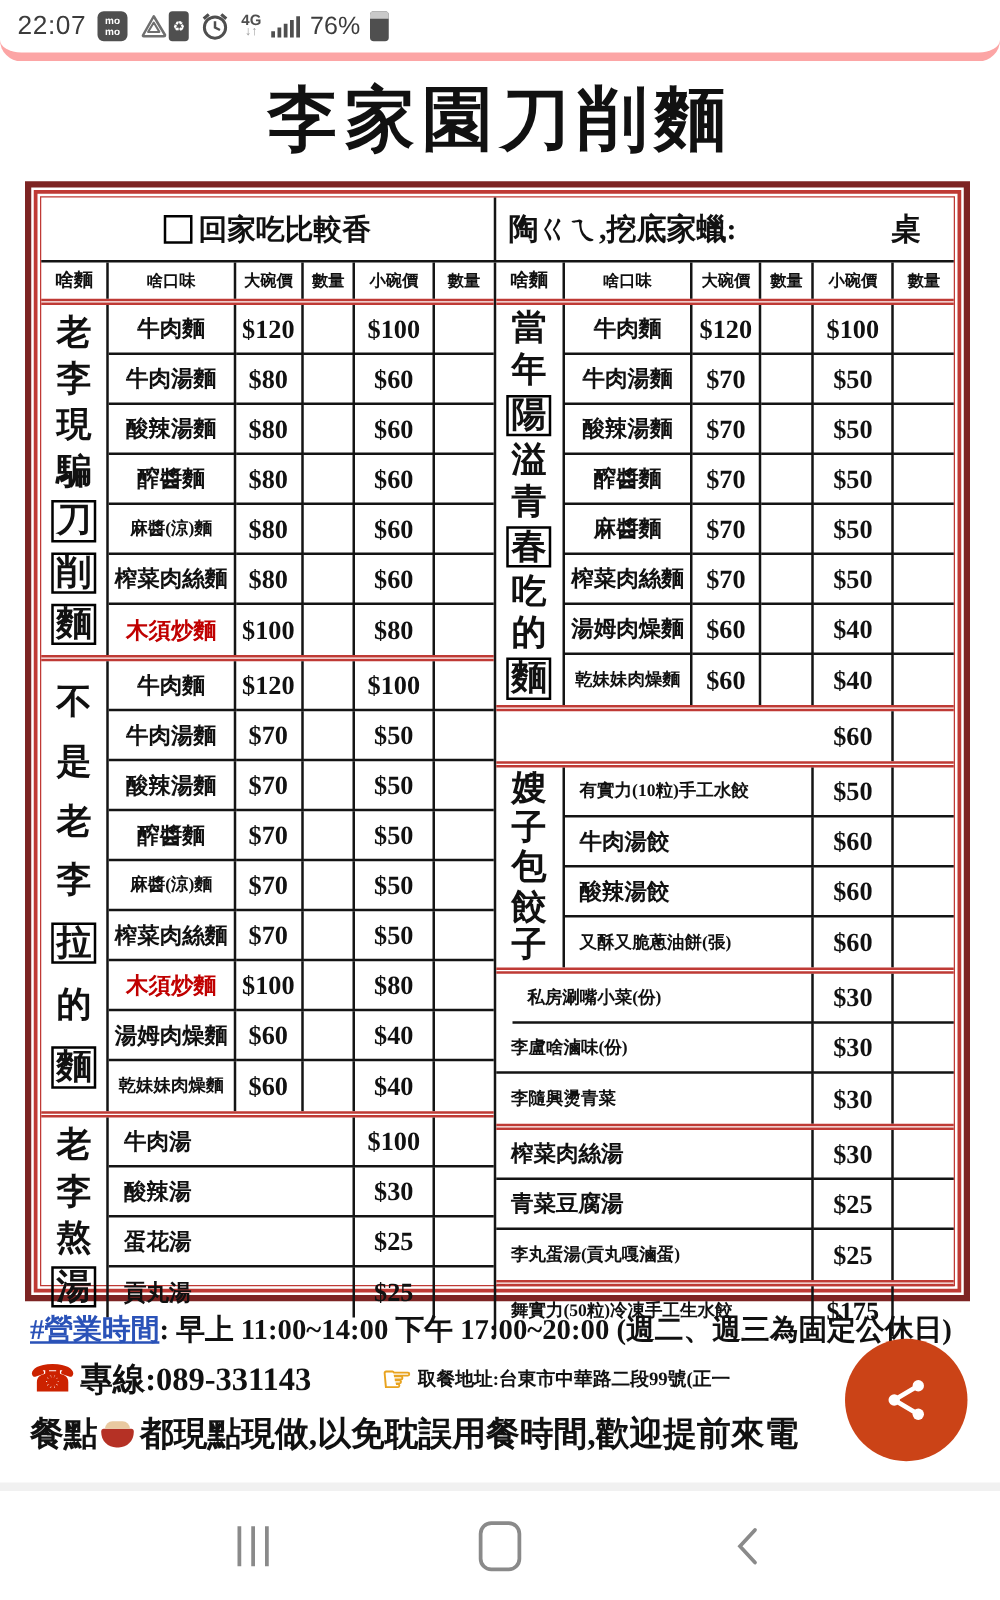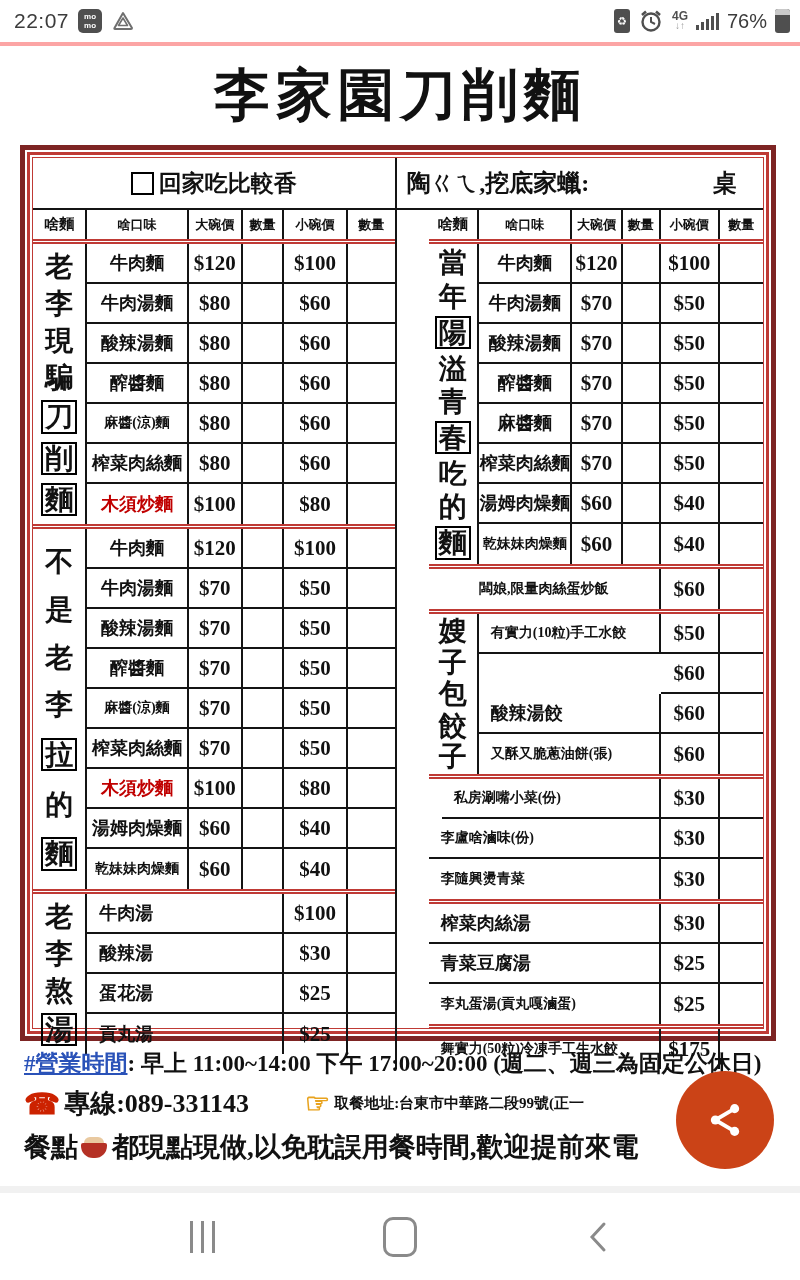--- a/index.html
+++ b/index.html
@@ -1,21 +1,21 @@
 <!DOCTYPE html>
 <html><head>
 <meta charset="utf-8">
 <style>
   html,body{margin:0;padding:0;background:#fff;}
   #screen{position:relative;width:800px;height:1280px;background:#fff;overflow:hidden;
           font-family:"Liberation Serif","DejaVu Serif",serif;color:#111;}
   
   #statusbar{position:absolute;top:0;left:0;width:100%;height:42px;background:#fff;
-             display:flex;align-items:center;justify-content:space-between;
-             border-bottom:4px solid #fca5a5;font-family:"Liberation Sans",sans-serif;}
+             display:flex;align-items:center;
+             border-bottom:7px solid #fca5a5;font-family:"Liberation Sans",sans-serif;border-radius:17px;}
   .sb-left{display:flex;align-items:center;gap:9px;padding-left:14px;}
   .sb-right{display:flex;align-items:center;gap:8px;padding-right:10px;}
   .sb-time{font-size:21px;color:#3c3c3c;letter-spacing:.5px;}
   .momo{width:24px;height:24px;background:#4f4f4f;border-radius:5px;color:#fff;
         font-size:8px;font-weight:bold;line-height:9px;text-align:center;
         display:flex;flex-direction:column;justify-content:center;}
   .sb-pct{font-size:20px;color:#3c3c3c;}
   .bars{display:flex;align-items:flex-end;gap:2px;height:18px;}
   .bars i{display:block;width:3px;background:#4f4f4f;}
   .fourg{display:flex;flex-direction:column;align-items:center;line-height:10px;color:#4f4f4f;}
@@ -35,21 +35,21 @@
   #frame-in{border:1px solid #bf3a35;height:100%;box-sizing:border-box;display:flex;flex-direction:column;}
   
   #toprow{display:flex;height:50px;border-bottom:2px solid #141414;flex:0 0 auto;}
   .top-l{width:49.55%;border-right:2px solid #141414;display:flex;align-items:center;
          justify-content:center;gap:26px;font-size:23px;font-weight:bold;}
   .top-r{flex:1;display:flex;align-items:center;font-size:24px;font-weight:bold;
          padding:0 26px 0 10px;justify-content:space-between;}
   .cbx{width:19px;height:19px;border:2.5px solid #000;display:inline-block;margin-right:5px;vertical-align:-2px;}
   .cb-item{display:flex;align-items:center;}
   
-  #tbody{flex:1;display:flex;gap:32px;}
+  #tbody{flex:1;display:flex;}
   .half{display:flex;flex-direction:column;}
   #half-l{width:49.55%;border-right:2px solid #141414;}
   #half-r{flex:1;}
   .hdr{display:grid;grid-template-columns:15% 28% 15% 11.5% 17.5% 13%;height:29px;
        border-bottom:5px double #bf3a35;flex:0 0 auto;}
   .hcell{border-right:2px solid #141414;display:flex;align-items:center;justify-content:center;
          font-weight:bold;font-size:13px;}
   .hcell.c1{font-size:15px;}
   .hcell.last{border-right:none;}
   .sec{display:grid;grid-template-columns:15% 28% 15% 11.5% 17.5% 13%;grid-auto-rows:40px;flex:0 0 auto;}
@@ -335,35 +335,35 @@
                 <div class="cell " style="grid-area: 7 / 4;"></div>
                 <div class="cell pr" style="grid-area: 7 / 5;">$40</div>
                 <div class="cell lastcol" style="grid-area: 7 / 6;"></div>
                 <div class="cell nm sm lastrow" style="grid-area: 8 / 2;">乾妹妹肉燥麵</div>
                 <div class="cell pr lastrow" style="grid-area: 8 / 3;">$60</div>
                 <div class="cell  lastrow" style="grid-area: 8 / 4;"></div>
                 <div class="cell pr lastrow" style="grid-area: 8 / 5;">$40</div>
                 <div class="cell lastcol lastrow" style="grid-area: 8 / 6;"></div>
               </div>
               <div class="sec redtop">
-                <div class="cell nm sm lastrow" style="grid-area: 1 / 1 / auto / 5;">闆娘,限量肉絲蛋炒飯</div>
                 <div class="cell pr lastrow" style="grid-area: 1 / 5;">$60</div>
                 <div class="cell lastcol lastrow" style="grid-area: 1 / 6;"></div>
               </div>
               <div class="sec redtop">
                 <div class="cell tcell" style="grid-area: 1 / 1 / span 4;">
                   <div class="tchar">嫂</div>
                   <div class="tchar">子</div>
                   <div class="tchar">包</div>
                   <div class="tchar">餃</div>
                   <div class="tchar">子</div>
                 </div>
                 <div class="cell nm sm left" style="grid-area: 1 / 2 / auto / 5;">有實力(10粒)手工水餃</div>
                 <div class="cell pr" style="grid-area: 1 / 5;">$50</div>
                 <div class="cell lastcol" style="grid-area: 1 / 6;"></div>
+                <div class="cell nm left" style="grid-area: 2 / 2 / auto / 5;">牛肉湯餃</div>
                 <div class="cell pr" style="grid-area: 2 / 5;">$60</div>
                 <div class="cell lastcol" style="grid-area: 2 / 6;"></div>
                 <div class="cell nm left" style="grid-area: 3 / 2 / auto / 5;">酸辣湯餃</div>
                 <div class="cell pr" style="grid-area: 3 / 5;">$60</div>
                 <div class="cell lastcol" style="grid-area: 3 / 6;"></div>
                 <div class="cell nm sm lastrow left" style="grid-area: 4 / 2 / auto / 5;">又酥又脆蔥油餅(張)</div>
                 <div class="cell pr lastrow" style="grid-area: 4 / 5;">$60</div>
                 <div class="cell lastcol lastrow" style="grid-area: 4 / 6;"></div>
               </div>
               <div class="sec redtop">

